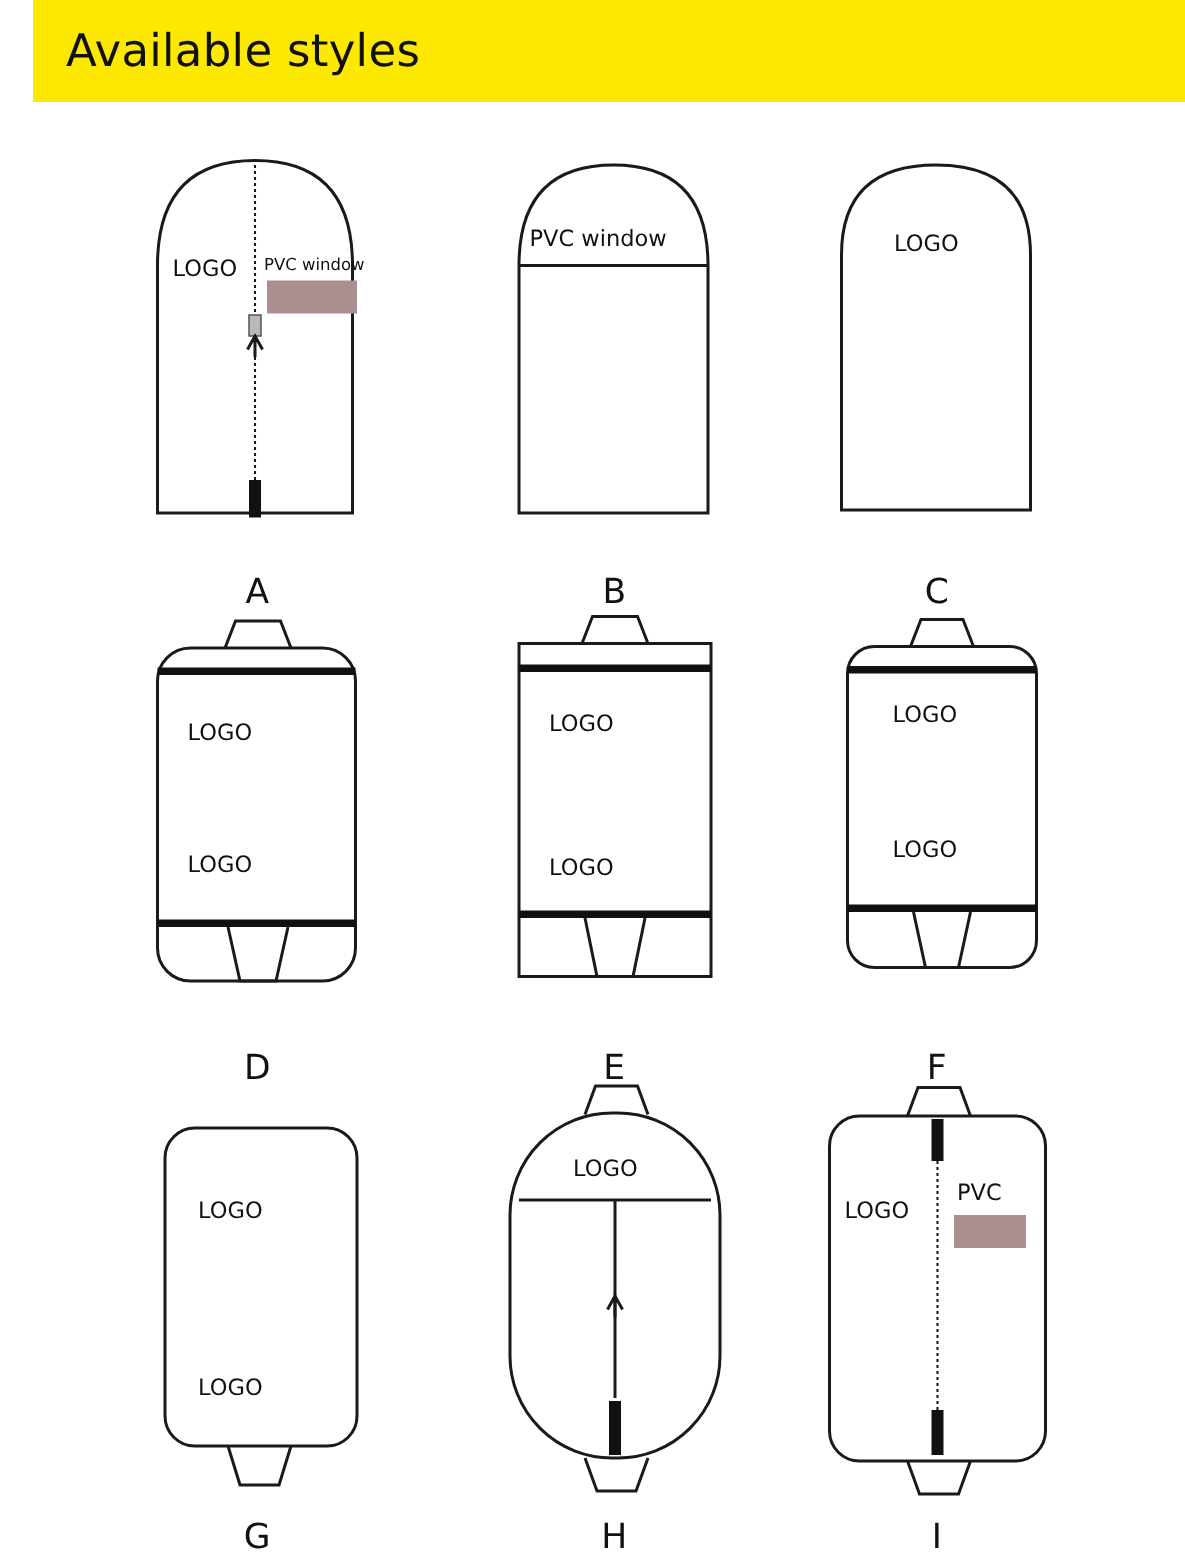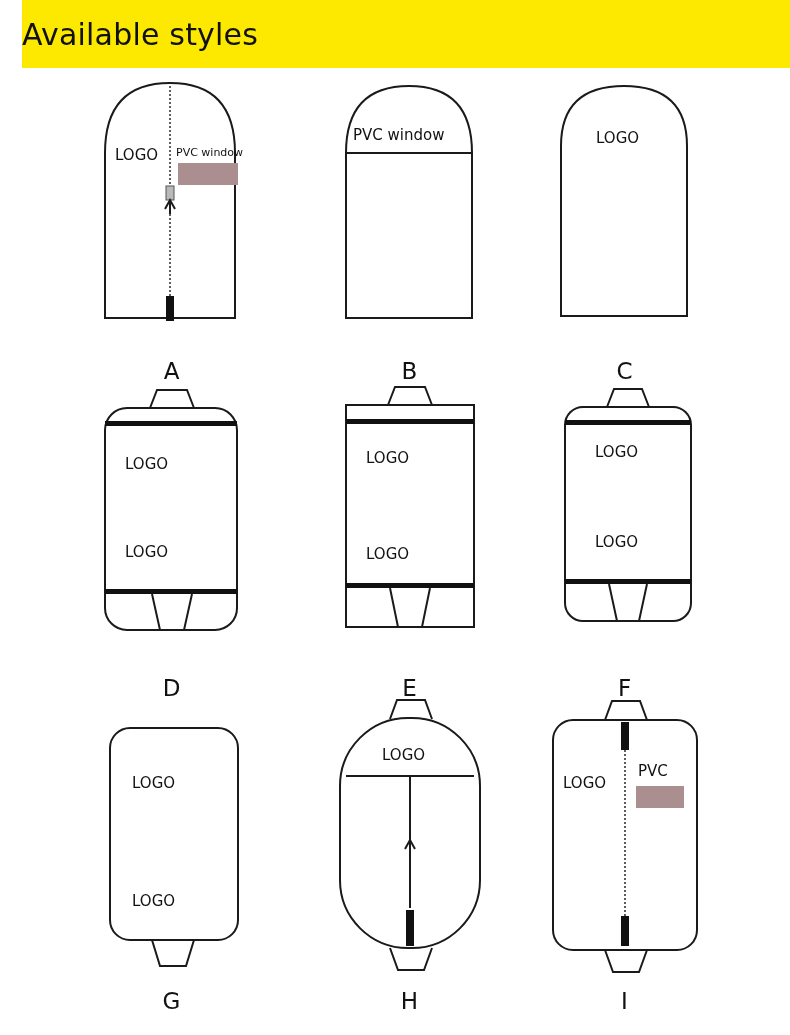--- a/index.html
+++ b/index.html
@@ -20,35 +20,36 @@
     top: 0px;
     width: 768px;
     height: 68px;
     background: #fde900;
     display: flex;
     align-items: center;
   }
   #header-title {
     font-size: 30px;
     color: #111111;
-    padding-left: 0;
+    padding-left: 22px;
     letter-spacing: 0.2px;
     font-family: "DejaVu Sans", sans-serif;
   }
   .grid {
     position: absolute;
     left: 0;
     top: 68px;
     width: 790px;
     height: 967px;
   }
   .cell {
     position: absolute;
     width: 263px;
     height: 322px;
+    margin-top: 24px;
   }
   .figure {
     position: absolute;
     left: 0;
     top: 0;
     width: 263px;
     height: 280px;
   }
   .caption {
     position: absolute;

